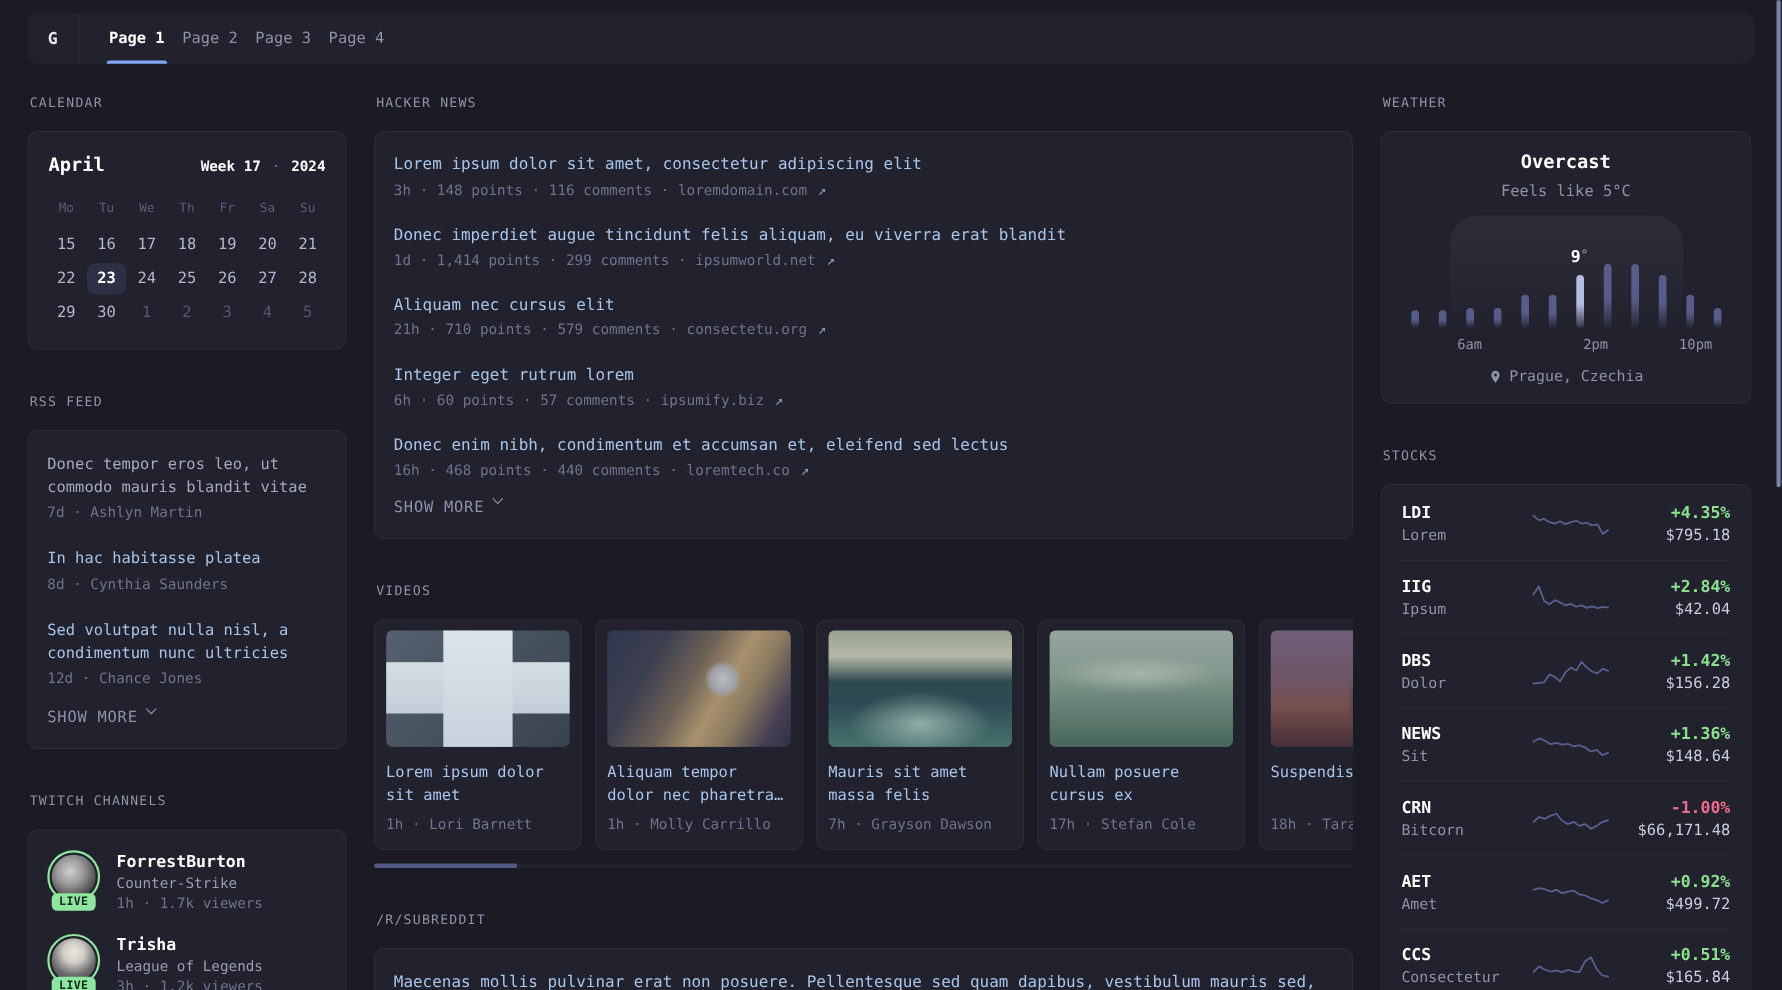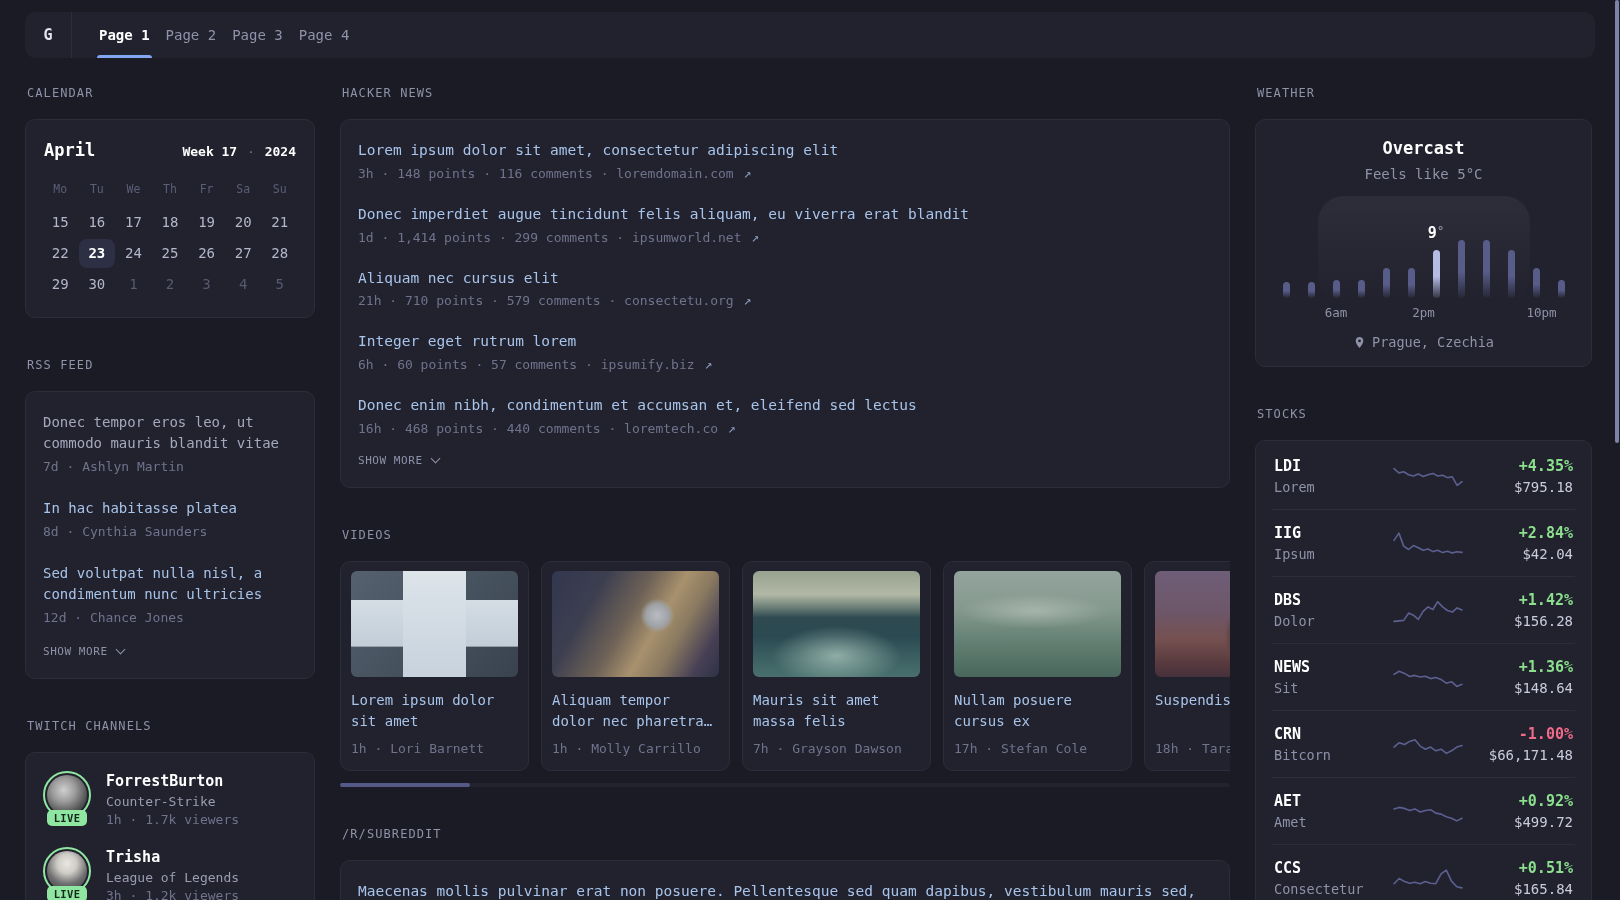--- a/index.html
+++ b/index.html
@@ -43,21 +43,21 @@
   .cal-day{font-size:14px;color:#b4b7cb;text-align:center;height:29px;line-height:29px;border-radius:8px;}
   .cal-day.out{color:#575a70;}
   .cal-day.selected{background:var(--selected-day-bg);color:#fff;font-weight:bold;}
   
   .pad-card{padding:20px 17px;}
   .feed-item{margin-bottom:21px;}
   .feed-item:last-of-type{margin-bottom:14px;}
   .feed-title{font-size:14px;line-height:1.5;color:var(--link);cursor:pointer;}
   .feed-title.read{color:#a6a9bd;}
   .feed-meta{font-size:13px;color:var(--text-dim);margin-top:4px;line-height:1.45;}
-  .show-more{font-size:11px;letter-spacing:.05em;color:var(--text-muted);cursor:pointer;display:inline-flex;align-items:center;margin-top:2px;}
+  .show-more{font-size:14px;letter-spacing:.05em;color:var(--text-muted);cursor:pointer;display:inline-flex;margin-top:2px;}
   .chev{display:inline-block;width:7px;height:7px;border-right:1.6px solid currentColor;border-bottom:1.6px solid currentColor;transform:rotate(45deg);margin:-3px 0 0 9px;}
   
   .hn-title{font-size:14.5px;font-weight:500;line-height:1.5;color:var(--link);cursor:pointer;}
   .hn-meta{font-size:13px;color:var(--text-dim);margin-top:4px;}
   .hn-meta .domain{cursor:pointer;}
   .hn-meta .arrow{color:#8f9dc4;margin-left:2px;}
   .hn-item{margin-bottom:23px;}
   .hn-item:last-of-type{margin-bottom:15px;}
   
   .tw-card{padding:18px 16px;}
@@ -330,21 +330,21 @@
               <div class="wbar" style="left: 109px; height: 30px;"></div>
               <div class="wbar" style="left: 134px; height: 30px;"></div>
               <div class="wbar current" style="left: 159px; height: 48px;"></div>
               <div class="wbar" style="left: 184px; height: 58px;"></div>
               <div class="wbar" style="left: 209px; height: 58px;"></div>
               <div class="wbar" style="left: 234px; height: 48px;"></div>
               <div class="wbar" style="left: 259px; height: 30px;"></div>
               <div class="wbar" style="left: 284px; height: 18px;"></div>
               <div class="wtemp" style="left: 162.5px; bottom: 78px;"><span>9</span><span class="deg">°</span></div>
               <div class="wtick" style="left: 62.5px;">6am</div>
-              <div class="wtick" style="left: 150px;">2pm</div>
+              <div class="wtick" style="left: 177px;">2pm</div>
               <div class="wtick" style="left: 268px;">10pm</div>
             </div>
           <div class="w-loc">
             <svg class="pin" viewBox="0 0 24 24">
                 <path d="M12 2C8.1 2 5 5.1 5 9c0 5.2 7 13 7 13s7-7.8 7-13c0-3.9-3.1-7-7-7zm0 9.6A2.6 2.6 0 1 1 12 6.4a2.6 2.6 0 0 1 0 5.2z"></path>
               </svg>
             <span>Prague, Czechia</span>
           </div>
         </div>
       </div>

